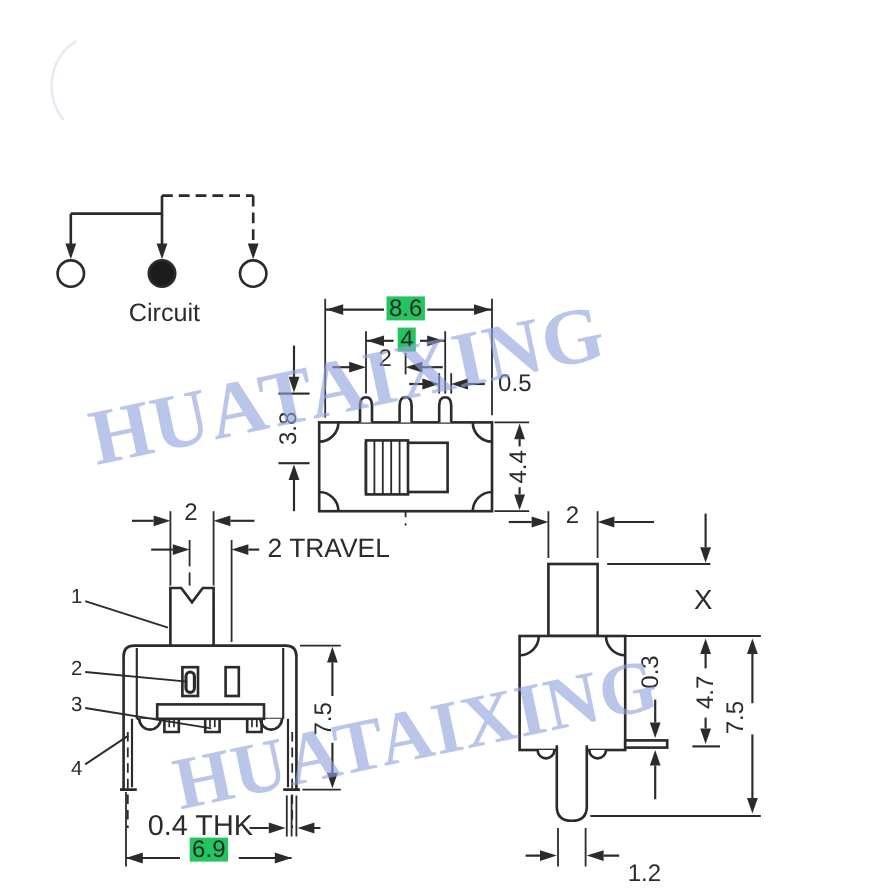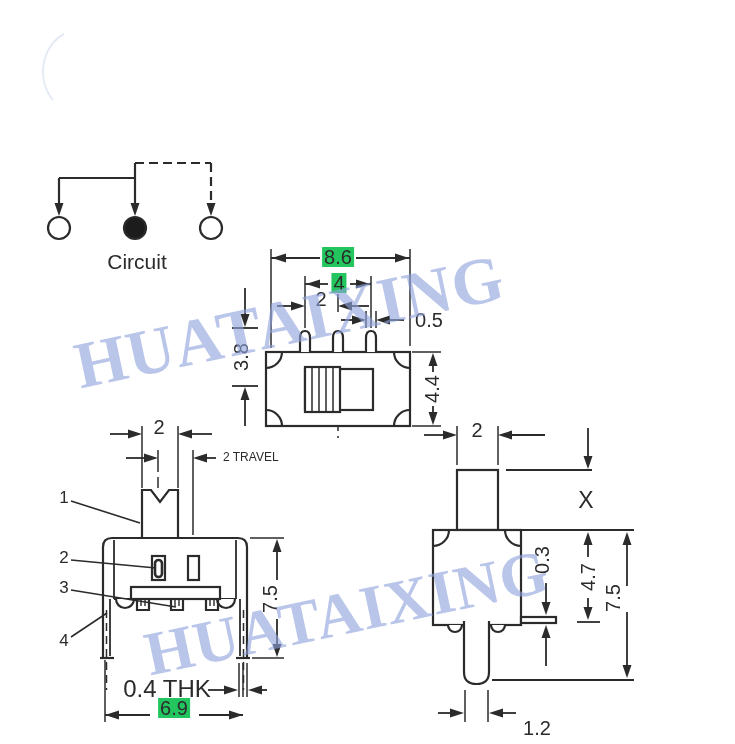--- a/index.html
+++ b/index.html
@@ -3,21 +3,21 @@
 <meta charset="utf-8">
 <style>
   html,body{margin:0;padding:0;background:#fff;}
   #canvas{position:relative;width:735px;height:744px;background:#fff;overflow:hidden;
           font-family:"Liberation Sans",sans-serif;color:#2b2b2b;}
   #drawing{position:absolute;left:0;top:0;}
   .txt{position:absolute;transform:translate(-50%,-50%);font-size:20px;color:#2b2b2b;
        background:#22c55e;padding:0 2px;white-space:nowrap;line-height:1;}
   .vtext{position:absolute;transform:translate(-50%,-50%) rotate(-90deg);font-size:20px;
        color:#2b2b2b;background:#fff;padding:0 2px;white-space:nowrap;line-height:1;}
-  .small{font-size:12px;}
+  .small{font-size:22px;}
   .callout{font-size:17px;background:transparent;}
   .nobg{background:transparent;}
   .wm{position:absolute;font-family:"Liberation Serif",serif;font-size:66px;font-weight:bold;
       letter-spacing:1px;opacity:.62;white-space:nowrap;transform-origin:0 50%;
       transform:rotate(-12deg);pointer-events:none;line-height:1;}
 </style>
 </head>
 <body>
 
 <div id="canvas">

